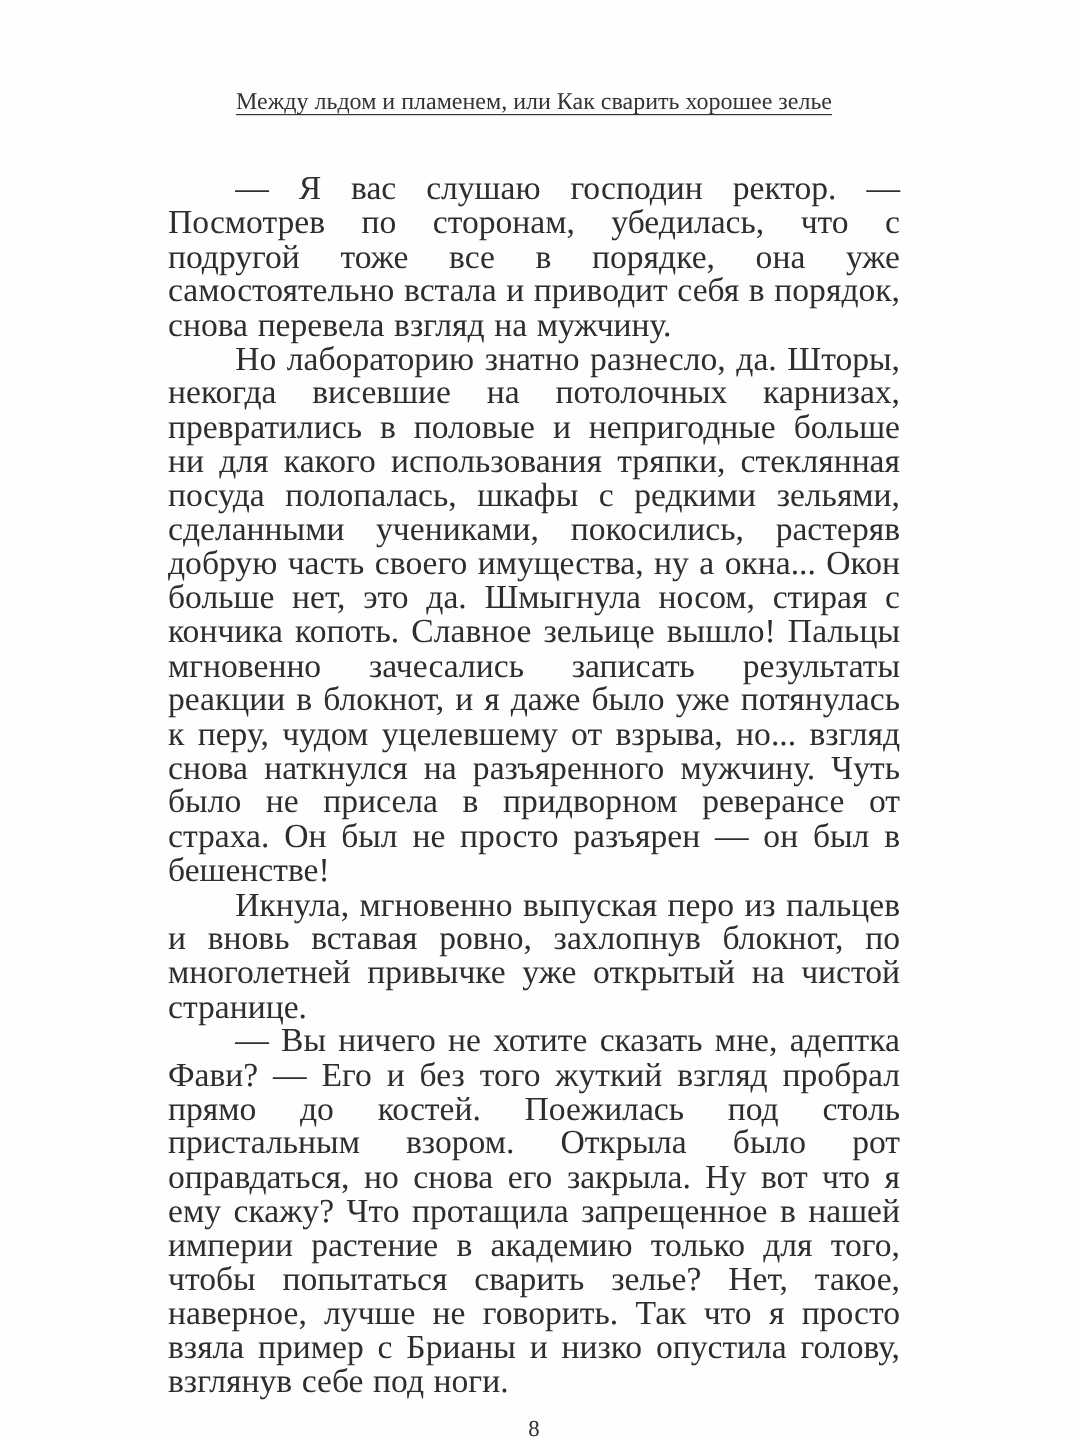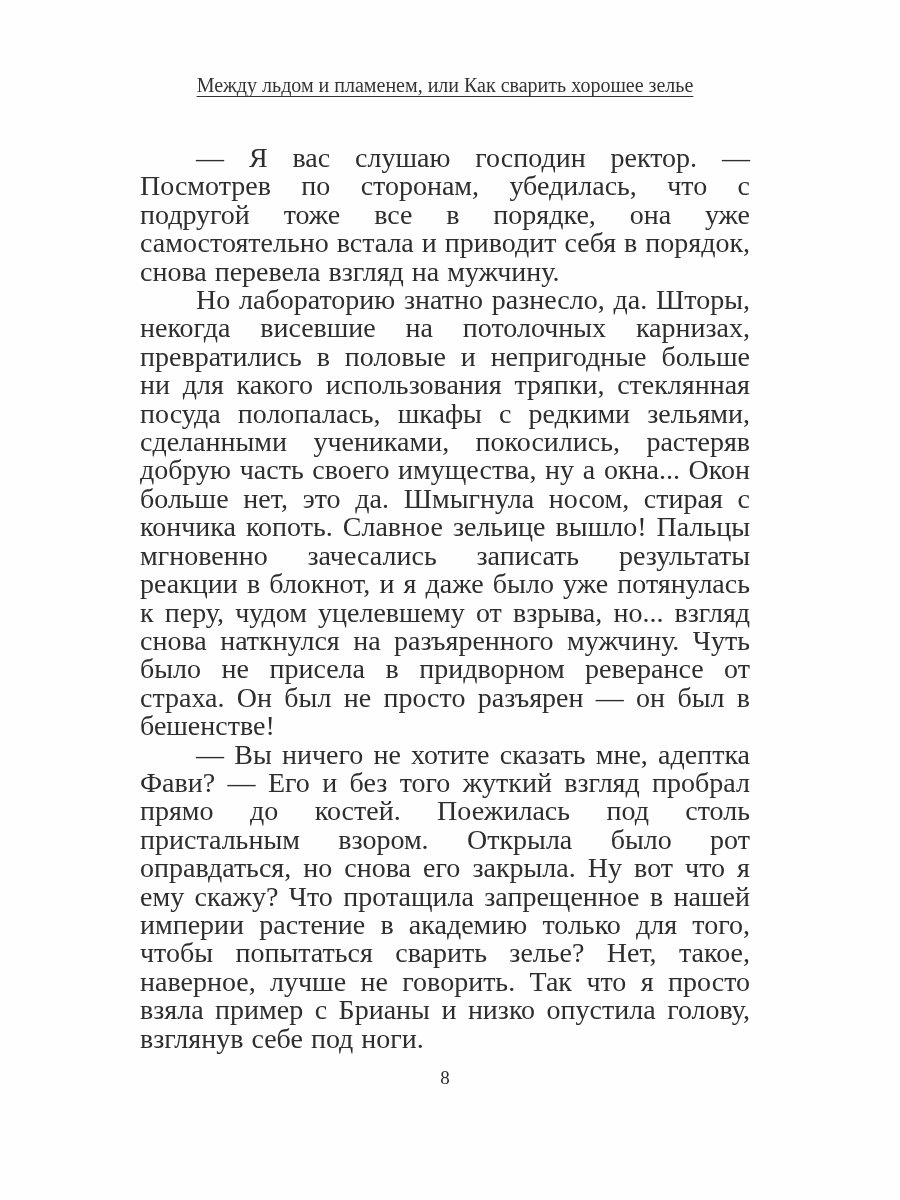--- a/index.html
+++ b/index.html
@@ -55,18 +55,19 @@
 </head>
 <body>
 
 <div class="page">
 
   <div class="running-head">Между льдом и пламенем, или Как сварить хорошее зелье</div>
 
   <div class="body-text">
     <p>— Я вас слушаю господин ректор. — Посмотрев по сторонам, убедилась, что с подругой тоже все в порядке, она уже самостоятельно встала и приводит себя в порядок, снова перевела взгляд на мужчину.</p>
     <p>Но лабораторию знатно разнесло, да. Шторы, некогда висевшие на потолочных карнизах, превратились в половые и непригодные больше ни для какого использования тряпки, стеклянная посуда полопалась, шкафы с редкими зельями, сделанными учениками, покосились, растеряв добрую часть своего имущества, ну а окна... Окон больше нет, это да. Шмыгнула носом, стирая с кончика копоть. Славное зельице вышло! Пальцы мгновенно зачесались записать результаты реакции в блокнот, и я даже было уже потянулась к перу, чудом уцелевшему от взрыва, но... взгляд снова наткнулся на разъяренного мужчину. Чуть было не присела в придворном реверансе от страха. Он был не просто разъярен — он был в бешенстве!</p>
+    <p>Икнула, мгновенно выпуская перо из пальцев и вновь вставая ровно, захлопнув блокнот, по многолетней привычке уже открытый на чистой странице.</p>
     <p>— Вы ничего не хотите сказать мне, адептка Фави? — Его и без того жуткий взгляд пробрал прямо до костей. Поежилась под столь пристальным взором. Открыла было рот оправдаться, но снова его закрыла. Ну вот что я ему скажу? Что протащила запрещенное в нашей империи растение в академию только для того, чтобы попытаться сварить зелье? Нет, такое, наверное, лучше не говорить. Так что я просто взяла пример с Брианы и низко опустила голову, взглянув себе под ноги.</p>
   </div>
 
   <div class="page-footer">8</div>
 
 </div>
 
 </body></html>

